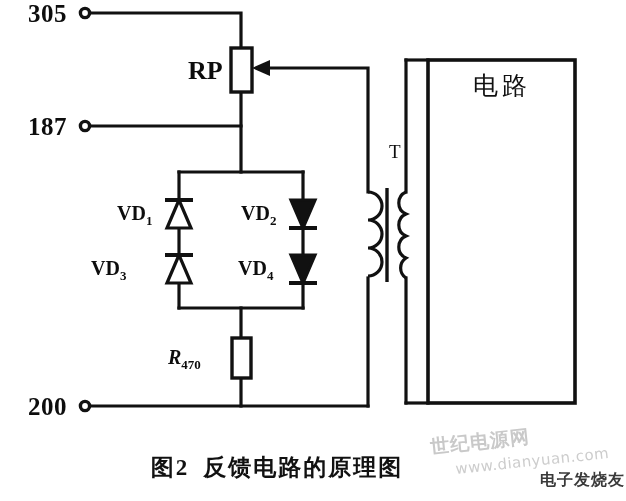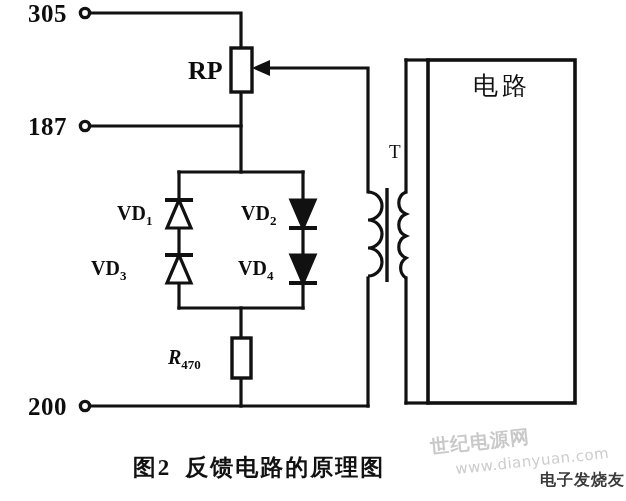--- a/index.html
+++ b/index.html
@@ -84,21 +84,21 @@
     line-height: 1.72;
     letter-spacing: 4px;
   }
   .block-line.code {
     font-family: "Liberation Serif", "DejaVu Serif", serif;
     font-size: 26px;
     letter-spacing: 1px;
   }
   .caption {
     position: absolute;
-    left: 0;
+    left: 18px;
     top: 452px;
     width: 518px;
     text-align: center;
     font-family: "DejaVu Sans", "Liberation Sans", sans-serif;
     font-size: 23px;
     font-weight: bold;
     color: #111;
     letter-spacing: 2px;
   }
   .caption .fignum {

